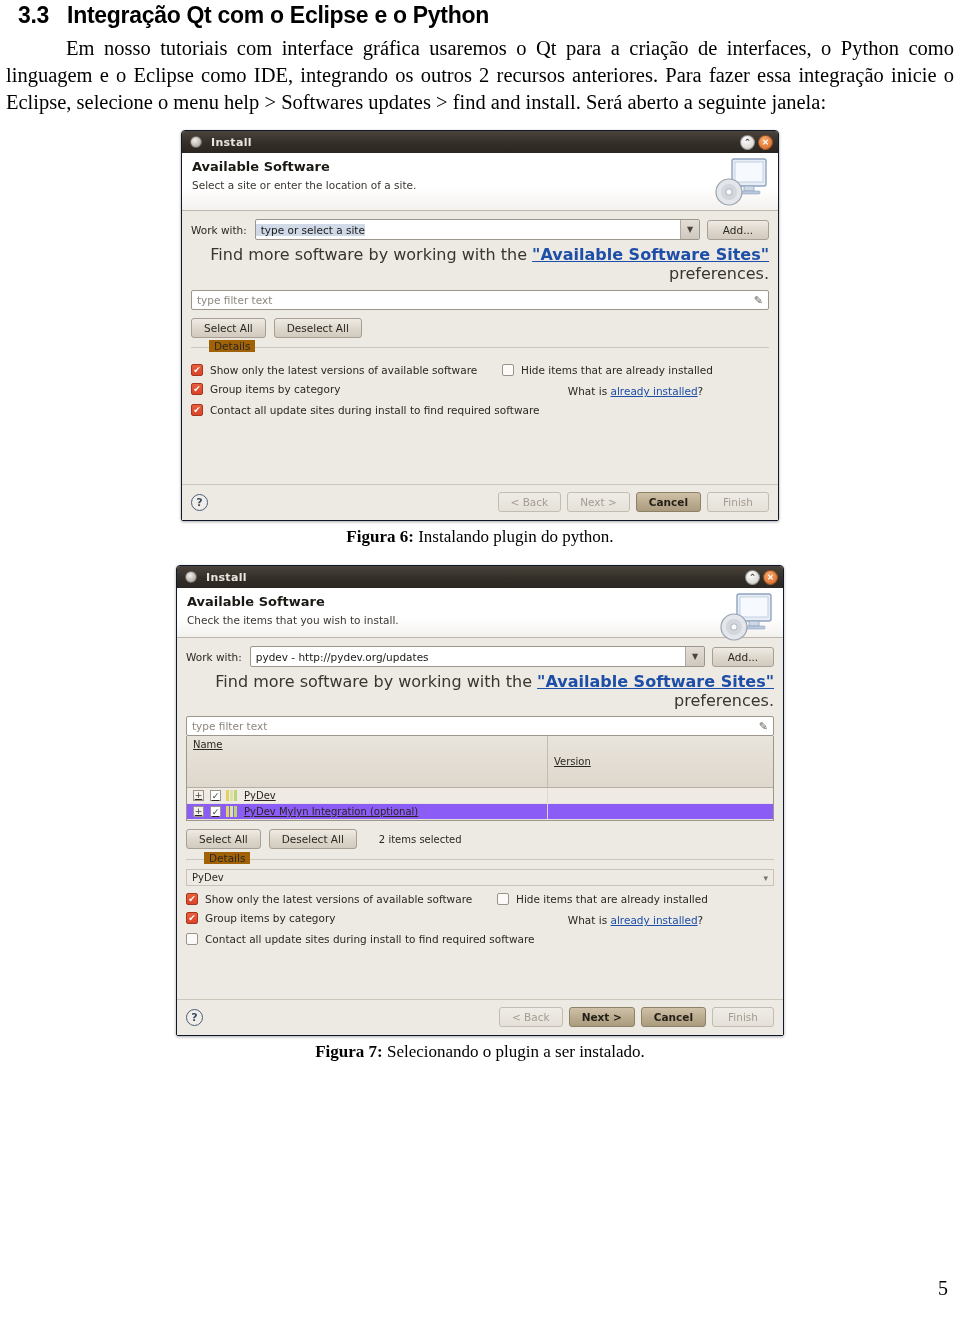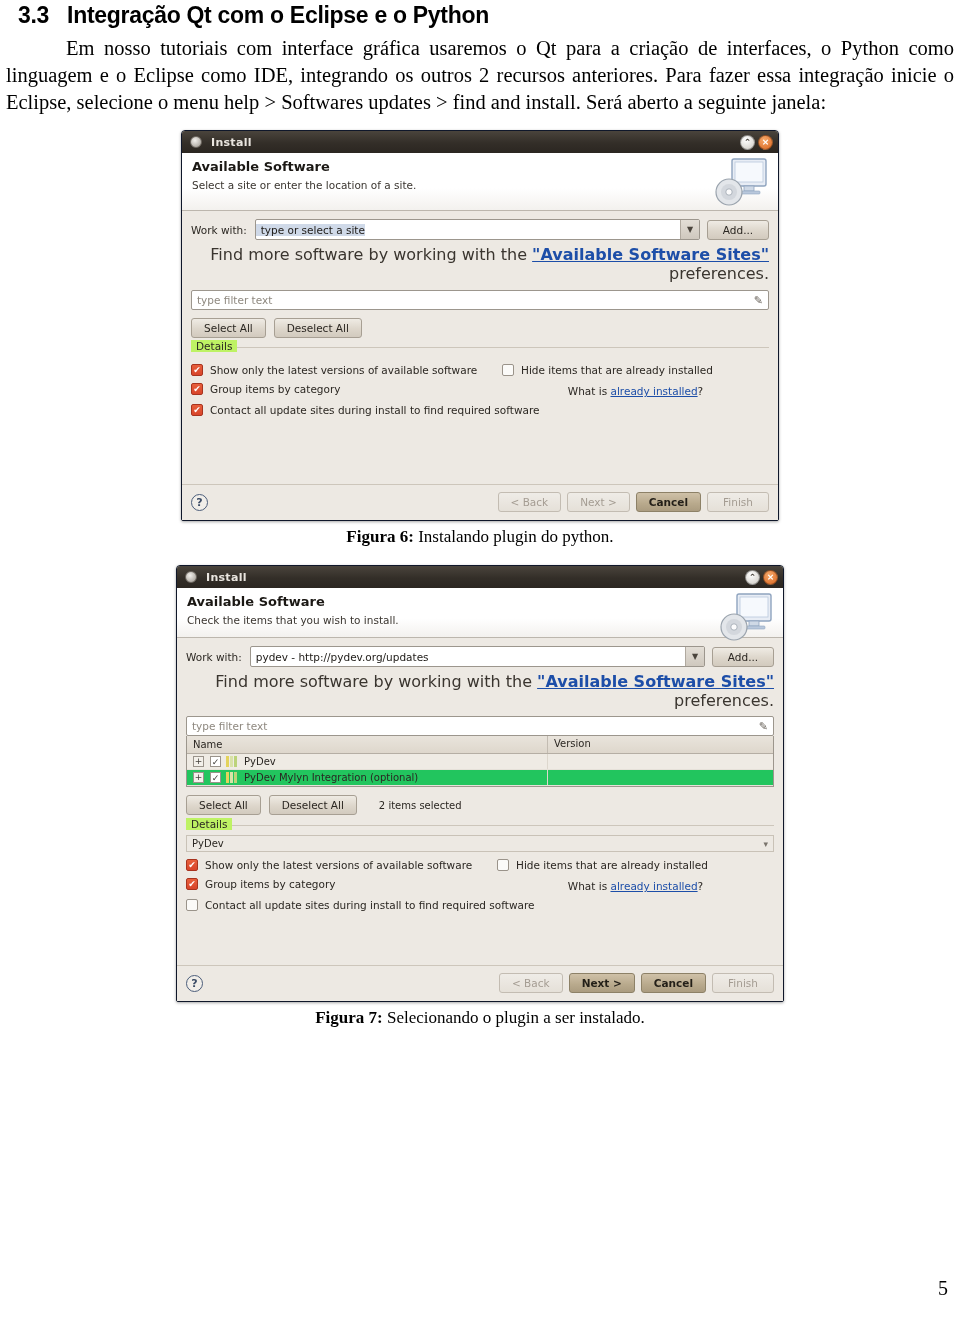--- a/index.html
+++ b/index.html
@@ -167,22 +167,22 @@
   }
   .filter .brush { margin-left:auto; color:#6c665e; font-size:11px; }
 
   .grp {
     margin-top: 9px;
     border-top: 1px solid #cdc6bb;
     position: relative;
     padding-top: 9px;
   }
   .grp-label {
-    position: absolute; top: -8px; left: 0;
-    background: #bef264; padding: 0 5px;
+    position: absolute; top: -8px; left: 18px;
+    background: #a16207; padding: 0 5px;
     font-size: 10.5px; color: #2b2722;
   }
 
   .chk-row { display:flex; align-items:center; margin-top: 7px; font-size: 10.5px; }
   .cbox {
     width: 12px; height: 12px; flex: none;
     border: 1px solid #9a938a; border-radius: 2px;
     background: #fbfaf8; margin-right: 7px;
     display:flex; align-items:center; justify-content:center;
   }
@@ -212,29 +212,29 @@
     border: 1.5px solid #4b5d7a; color: #3c4c66;
     font-size: 11px; font-weight: bold;
     display:flex; align-items:center; justify-content:center;
     background: #f1eee9;
   }
   .footer-bar .spacer { flex: 1; }
 
   
   .tbl {
     border: 1px solid #9c968d; border-top: none;
-    background: #22c55e; font-size: 10px;
+    background: #8b5cf6; font-size: 10px; text-decoration: underline;
   }
   .tbl-head {
     display:flex; background: linear-gradient(#e9e4dc,#ded7cc);
     border-bottom: 1px solid #b5aea4;
     color:#2b2722;
   }
   .tbl-head .c1 { flex: 1; padding: 3px 6px; border-right:1px solid #c3bcb2; }
-  .tbl-head .c2 { width: 225px; padding: 2px 6px; }
+  .tbl-head .c2 { width: 225px; padding: 20px 6px; }
   .tbl-row { display:flex; align-items:center; border-bottom:1px solid #e6e1d9; }
   .tbl-row.alt { background: #efebe4; }
   .tbl-row .c1 { flex:1; padding: 2px 6px; display:flex; align-items:center; border-right:1px solid #ddd7cd;}
   .tbl-row .c2 { width: 225px; padding: 2px 6px; }
   .expander {
     width: 11px; height: 11px; border: 1px solid #9a938a; background:#f3f0ea;
     font-size: 9px; line-height: 9px; text-align:center; color:#44403a;
     margin-right: 6px; flex:none;
   }
   .tchk {

